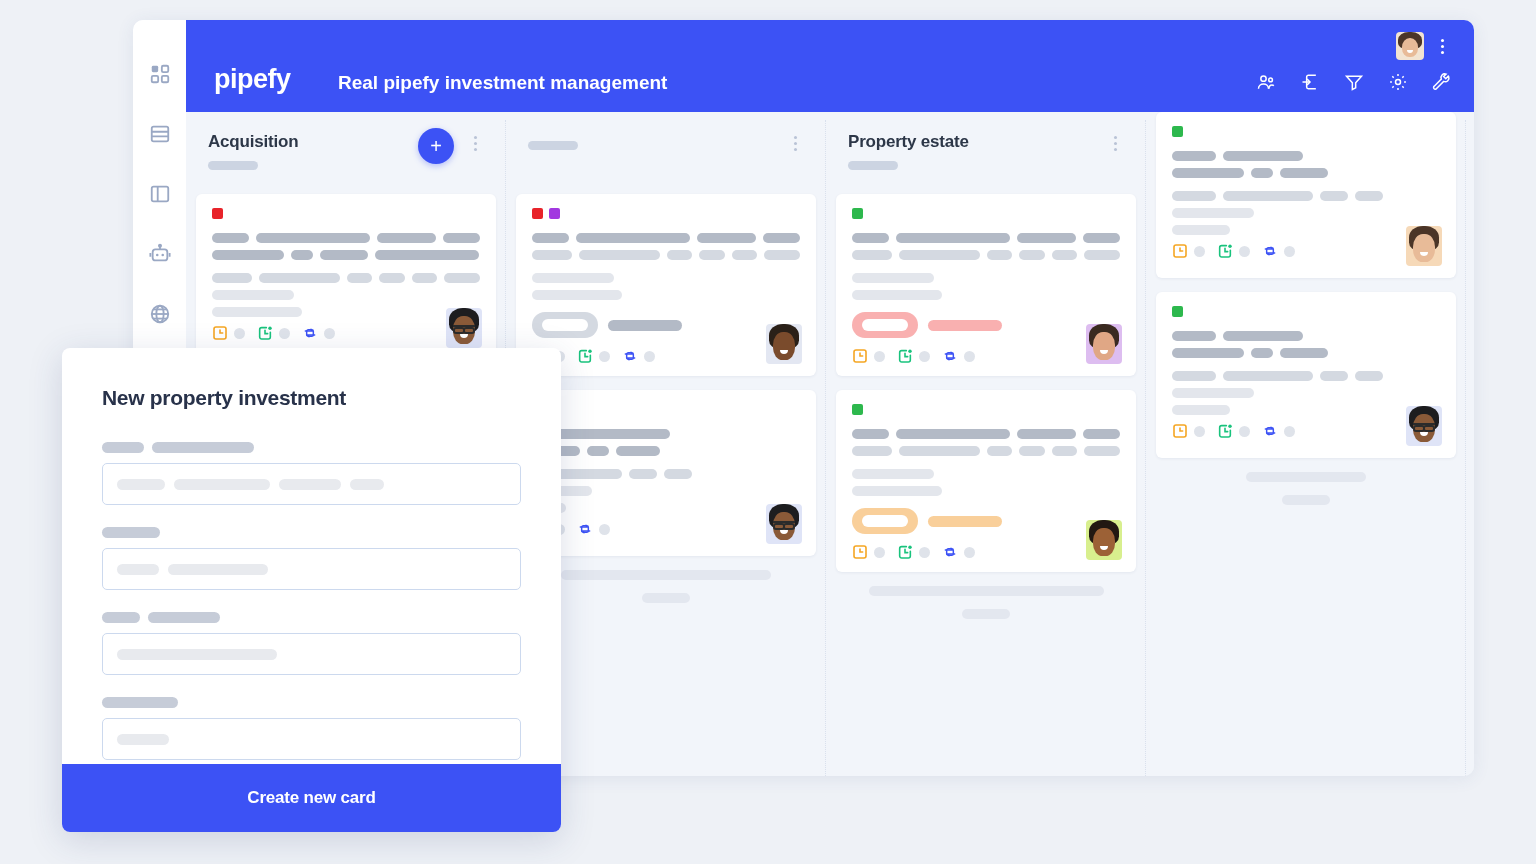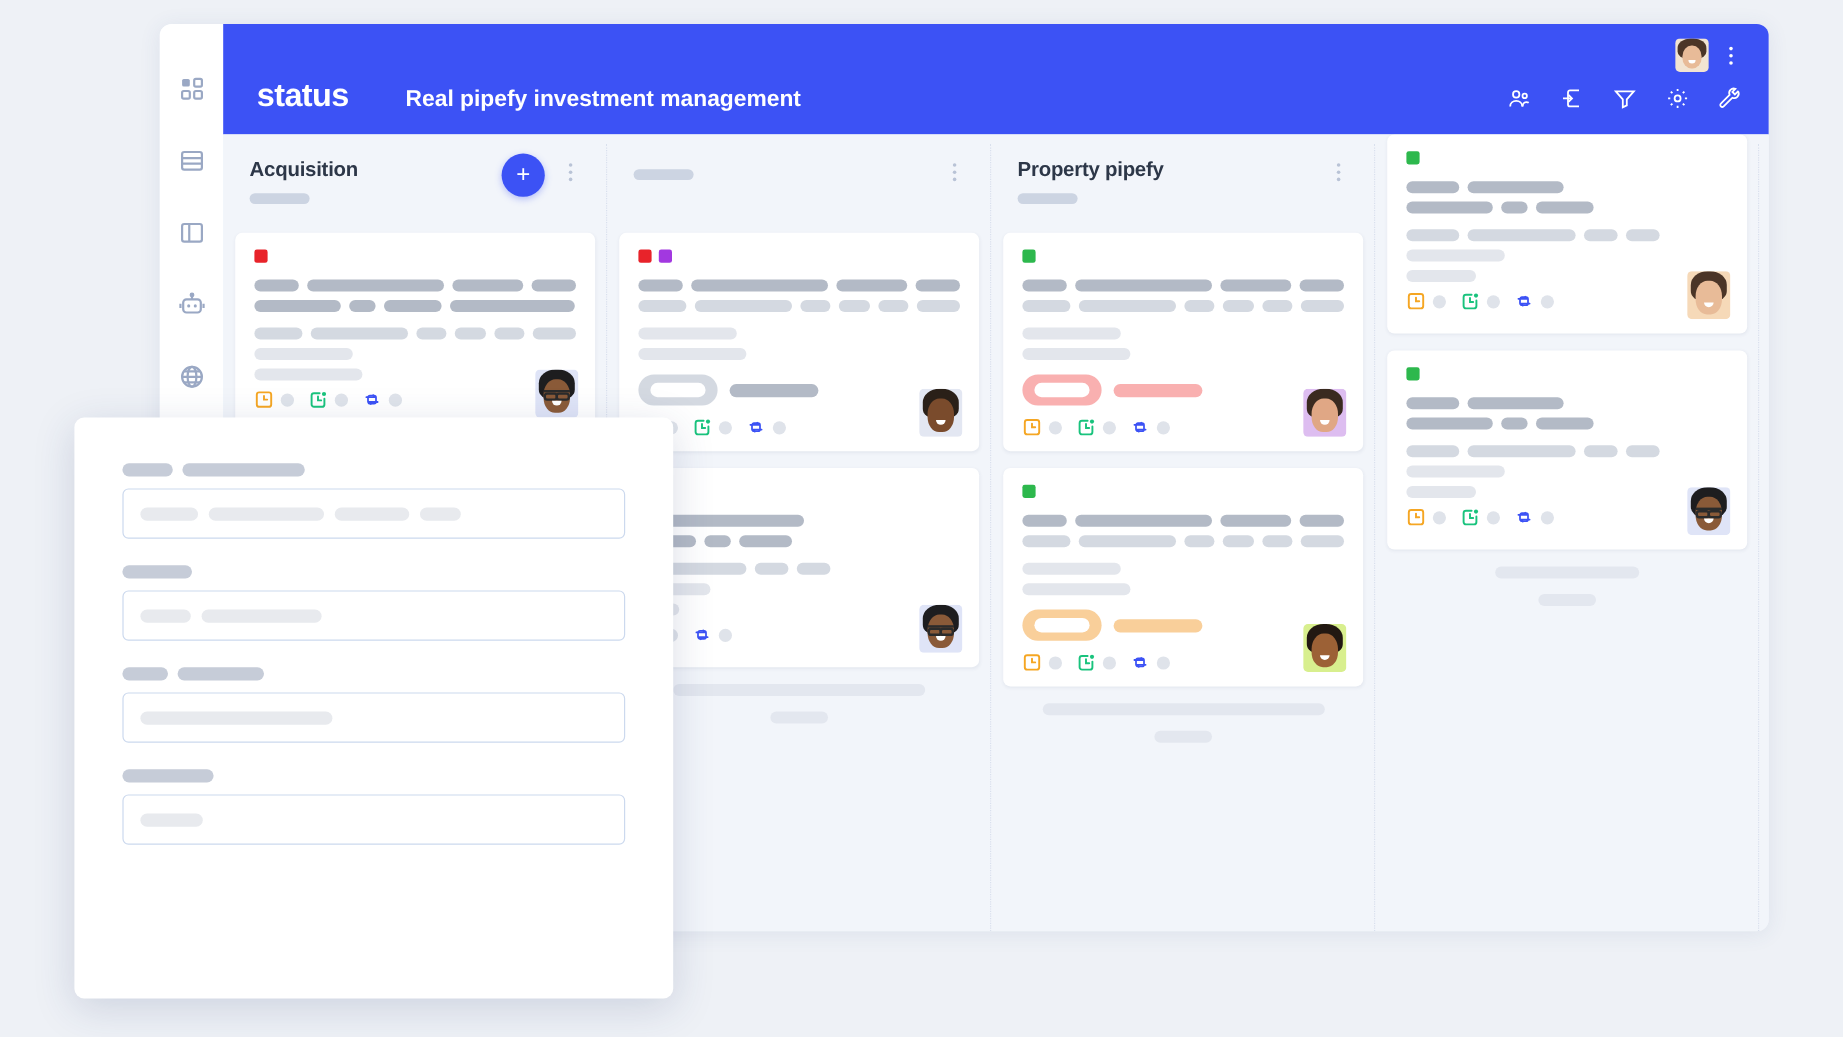--- a/index.html
+++ b/index.html
@@ -253,21 +253,21 @@
         <line x1="3" y1="12" x2="21" y2="12"></line>
         <line x1="4.5" y1="7" x2="19.5" y2="7"></line>
         <line x1="4.5" y1="17" x2="19.5" y2="17"></line>
       </svg>
     </div>
   </div>
 
   <div class="main">
 
     <div class="topbar">
-      <div class="brand">status</div>
+      <div class="brand">pipefy</div>
       <div class="board-title">Real pipefy investment management</div>
 
       <div class="avatar-top">
         <div class="face" style="background:#f2e4d2">
           <div class="hair" style="background:#4b3527"></div>
           <div class="skin" style="background:#e8bb98"></div>
           <div class="smile"></div>
         </div>
       </div>
       <div class="kebab-top">
@@ -560,21 +560,21 @@
             </div>
           </div>
           <div class="col-foot">
             <div class="bar" style="width:210px;margin-left:auto;margin-right:auto"></div>
             <div class="mini"></div>
           </div>
         </div>
         <div class="column">
           <div class="col-sep"></div>
           <div class="col-head">
-            <div class="col-title">Property pipefy</div>
+            <div class="col-title">Property estate</div>
             <div class="col-sub"></div>
             <div class="col-kebab">
               <i></i>
               <i></i>
               <i></i>
             </div>
           </div>
           <div class="card">
             <div class="tags">
               <span class="tag" style="background: rgb(45, 184, 77);"></span>
@@ -825,20 +825,21 @@
             <div class="bar" style="width:120px;margin-left:auto;margin-right:auto"></div>
             <div class="mini"></div>
           </div>
         </div>
       </div>
   </div>
 </div>
 
 <div class="modal">
   <div class="modal-body">
+    <div class="modal-title">New property investment</div>
     <div id="modal-fields">
         <div class="field">
           <div class="field-label">
             <span class="sk" style="width: 42px;"></span>
             <span class="sk" style="width: 102px;"></span>
           </div>
           <div class="field-input">
             <span class="sk" style="width: 48px;"></span>
             <span class="sk" style="width: 96px;"></span>
             <span class="sk" style="width: 62px;"></span>
@@ -866,13 +867,14 @@
         <div class="field">
           <div class="field-label">
             <span class="sk" style="width: 76px;"></span>
           </div>
           <div class="field-input">
             <span class="sk" style="width: 52px;"></span>
           </div>
         </div>
       </div>
   </div>
+  <button class="modal-cta">Create new card</button>
 </div>
 
 </body></html>

